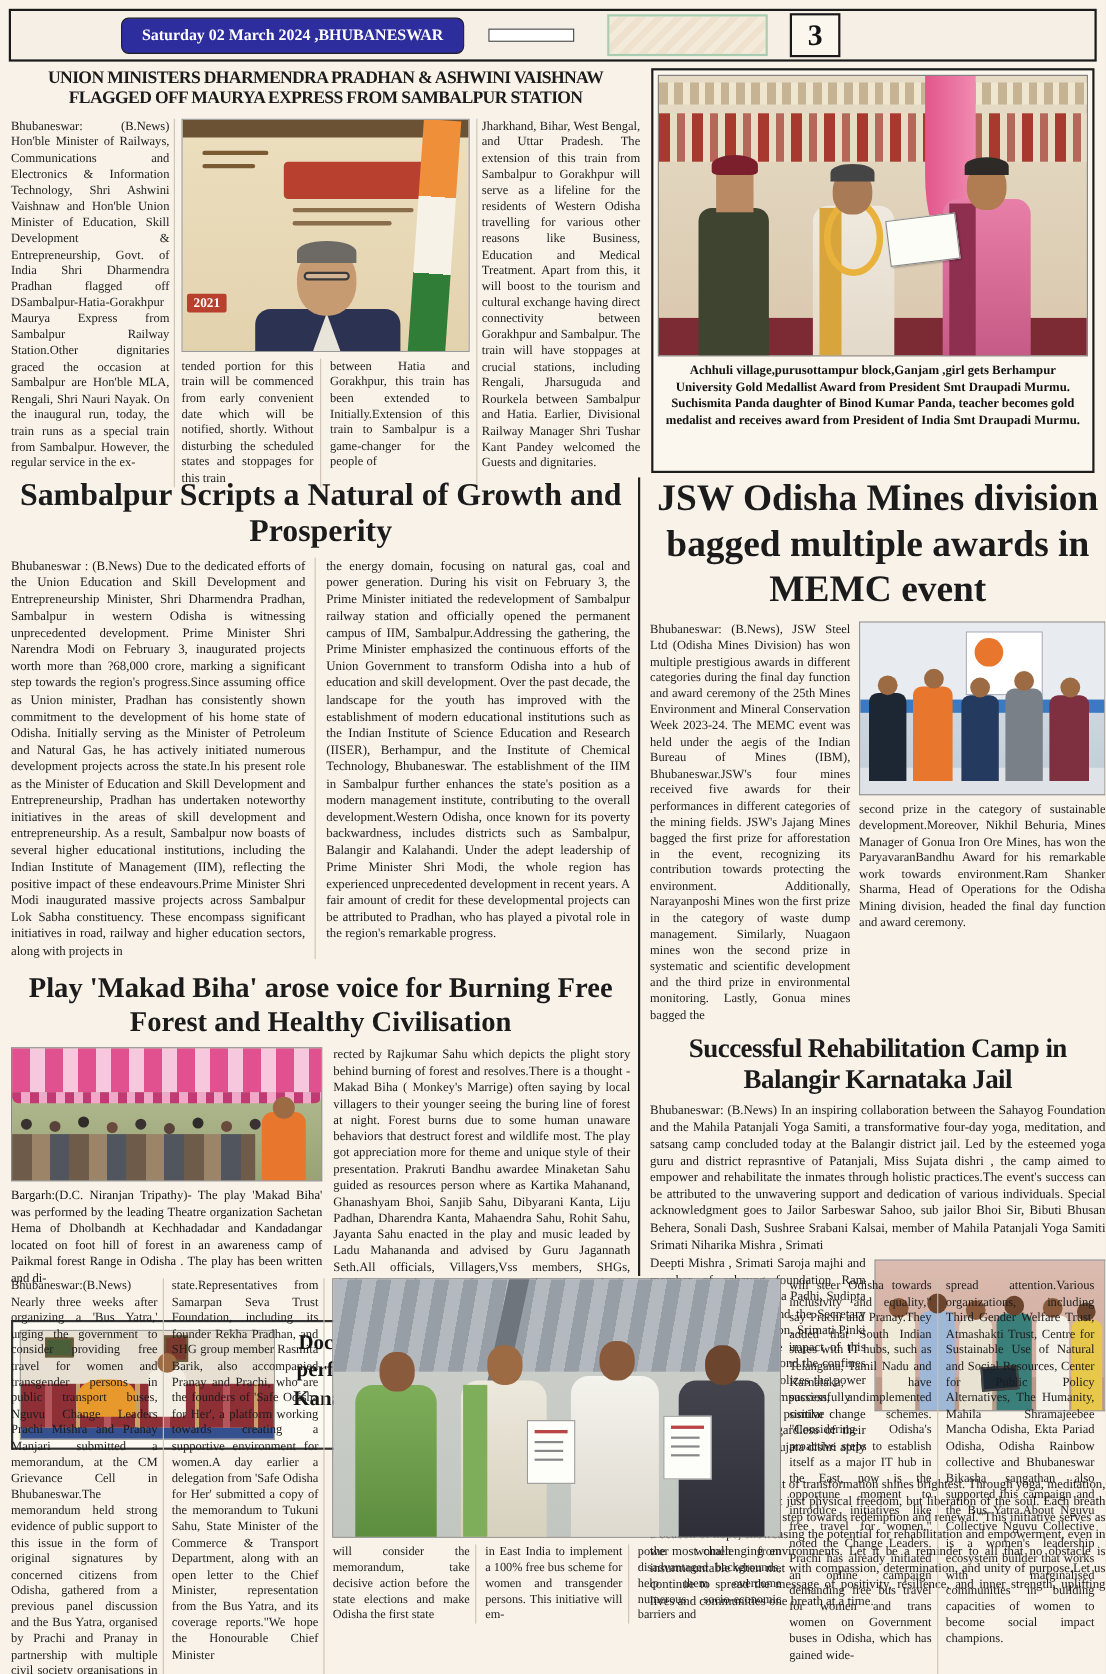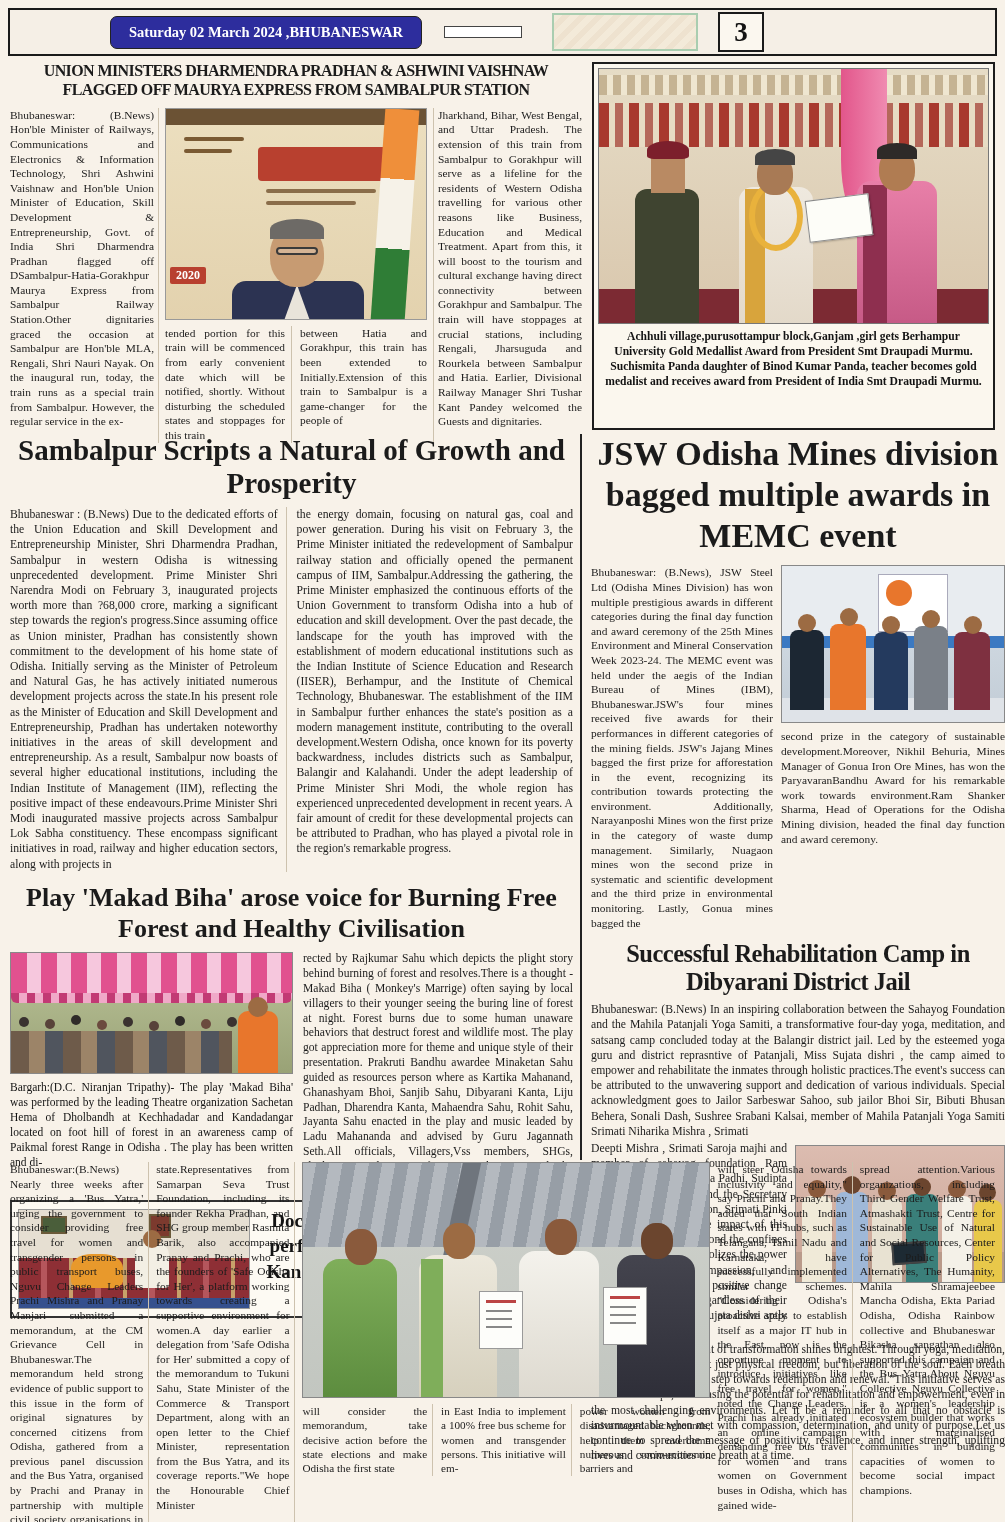--- a/index.html
+++ b/index.html
@@ -191,21 +191,21 @@
         <div class="m-col1 bt vrule">Bhubaneswar: (B.News) Hon'ble Minister of Railways, Communications and Electronics &amp; Information Technology, Shri Ashwini Vaishnaw and Hon'ble Union Minister of Education, Skill Development &amp; Entrepreneurship, Govt. of India Shri Dharmendra Pradhan flagged off DSambalpur-Hatia-Gorakhpur Maurya Express from Sambalpur Railway Station.Other dignitaries graced the occasion at Sambalpur are Hon'ble MLA, Rengali, Shri Nauri Nayak. On the inaugural run, today, the train runs as a special train from Sambalpur. However, the regular service in the ex-</div>
         <div class="m-mid">
           <div class="maurya-photo ph">
             <div class="ab mp-topband"></div>
             <div class="ab mp-textline" style="left:18px;top:28px;width:60px"></div>
             <div class="ab mp-textline" style="left:18px;top:40px;width:48px"></div>
             <div class="ab mp-redband"></div>
             <div class="ab mp-textline" style="left:100px;top:80px;width:110px;background:#8a6d4a"></div>
             <div class="ab mp-textline" style="left:100px;top:92px;width:90px;background:#8a6d4a"></div>
             <div class="ab mp-flag-s"></div>
-            <div class="ab mp-2024">2020</div>
+            <div class="ab mp-2024">2021</div>
             <div class="ab mp-body"></div>
             <div class="ab mp-shirt"></div>
             <div class="ab mp-head"></div>
             <div class="ab mp-hair"></div>
             <div class="ab mp-glasses"></div>
           </div>
           <div class="m-cols23">
             <div class="bt vrule" style="padding-right:6px">tended portion for this train will be commenced from early convenient date which will be notified, shortly. Without disturbing the scheduled states and stoppages for this train</div>
             <div class="bt">between Hatia and Gorakhpur, this train has been extended to Initially.Extension of this train to Sambalpur is a game-changer for the people of</div>
           </div>
@@ -306,21 +306,21 @@
               <div class="ab head-c jp-h" style="left:100px;top:50px;width:18px;height:18px"></div>
               <div class="ab head-c jp-h" style="left:140px;top:44px;width:18px;height:18px"></div>
               <div class="ab head-c jp-h" style="left:182px;top:50px;width:18px;height:18px"></div>
             </div>
             <div class="bt">second prize in the category of sustainable development.Moreover, Nikhil Behuria, Mines Manager of Gonua Iron Ore Mines, has won the ParyavaranBandhu Award for his remarkable work towards environment.Ram Shanker Sharma, Head of Operations for the Odisha Mining division, headed the final day function and award ceremony.</div>
           </div>
         </div>
       </div>
 
       <div class="balangir">
-        <div class="hl cond">Successful Rehabilitation Camp in Dibyarani District Jail</div>
+        <div class="hl cond">Successful Rehabilitation Camp in Balangir Karnataka Jail</div>
         <div class="bal-intro bt">Bhubaneswar: (B.News) In an inspiring collaboration between the Sahayog Foundation and the Mahila Patanjali Yoga Samiti, a transformative four-day yoga, meditation, and satsang camp concluded today at the Balangir district jail. Led by the esteemed yoga guru and district reprasntive of Patanjali, Miss Sujata dishri , the camp aimed to empower and rehabilitate the inmates through holistic practices.The event's success can be attributed to the unwavering support and dedication of various individuals. Special acknowledgment goes to Jailor Sarbeswar Sahoo, sub jailor Bhoi Sir, Bibuti Bhusan Behera, Sonali Dash, Sushree Srabani Kalsai, member of Mahila Patanjali Yoga Samiti Srimati Niharika Mishra , Srimati</div>
         <div class="bal-mid">
           <div class="bal-mid-text bt">Deepti Mishra , Srimati Saroja majhi and member of sahayog foundation Ram Abatar Agrawal, Artatrana Padhi, Sudipta Tripathy, Tofan Patra, and the Secretary of the Sahayog Foundation, Srimati Pinki Modi.The transformative impact of this initiative extends far beyond the confines of the jail walls. It symbolizes the power of collaboration, compassion, and commitment to bringing positive change to individuals' lives, regardless of their circumstances.As Miss Sujata dishri aptly stated, "In the</div>
           <div class="bal-photo ph">
             <div class="ab bp-floor"></div>
             <div class="ab bp-w1"></div>
             <div class="ab bp-w2"></div>
             <div class="ab bp-w3"></div>
             <div class="ab bp-w4"></div>
             <div class="ab bp-w5"></div>

